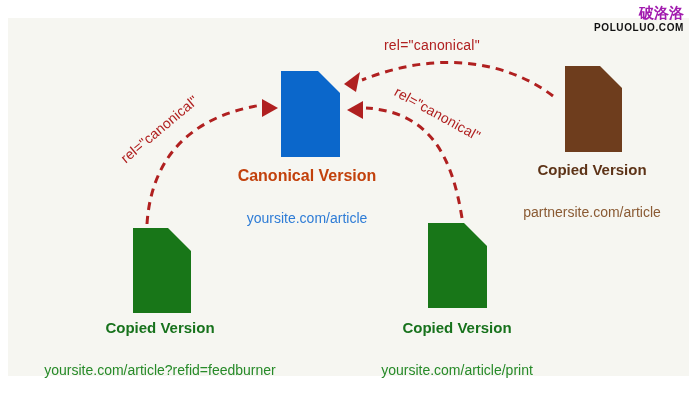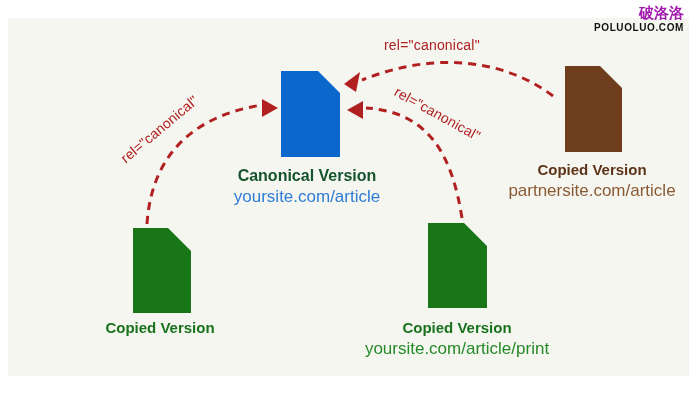--- a/index.html
+++ b/index.html
@@ -4,22 +4,22 @@
 <style>
   html,body{margin:0;padding:0;background:#ffffff;}
   #canvas{
     position:relative;width:689px;height:403px;overflow:hidden;
     background:#ffffff;font-family:"Liberation Sans",sans-serif;
   }
   #panel{position:absolute;left:8px;top:18px;width:681px;height:358px;background:#f6f6f1;}
   #diagram-svg{position:absolute;left:0;top:0;}
   .node-label{position:absolute;text-align:center;line-height:1.25;}
   .node-title{font-weight:bold;font-size:16px;}
-  .node-url{font-size:17px;}
-  .canonical .node-title{color:#14532d;}
+  .node-url{font-size:14px;margin-top:24px;}
+  .canonical .node-title{color:#c2410c;}
   .canonical .node-url{color:#2e7cd6;}
   .green-node .node-title{color:#17721c;font-size:15px;}
   .green-node .node-url{color:#268a28;}
   .brown-node .node-title{color:#5d3317;font-size:15px;}
   .brown-node .node-url{color:#8a5a33;}
   .rel-label{
     position:absolute;color:#b02020;font-size:14px;white-space:nowrap;
     font-weight:500;letter-spacing:0.2px;
   }
   #rel-label-left{left:108px;top:112px;width:124px;transform:rotate(-40deg);transform-origin:center;}
@@ -61,20 +61,21 @@
     <div class="node-url">yoursite.com/article</div>
   </div>
 
   <div class="node-label brown-node" style="left:492px;top:161px;width:200px;">
     <div class="node-title">Copied Version</div>
     <div class="node-url">partnersite.com/article</div>
   </div>
 
   <div class="node-label green-node" style="left:10px;top:319px;width:300px;">
     <div class="node-title">Copied Version</div>
+    <div class="node-url">yoursite.com/article?refid=feedburner</div>
   </div>
 
   <div class="node-label green-node" style="left:347px;top:319px;width:220px;">
     <div class="node-title">Copied Version</div>
     <div class="node-url">yoursite.com/article/print</div>
   </div>
 
   <div id="watermark">
     <div id="watermark-cn">破洛洛</div>
     <div id="watermark-en">POLUOLUO.COM</div>

